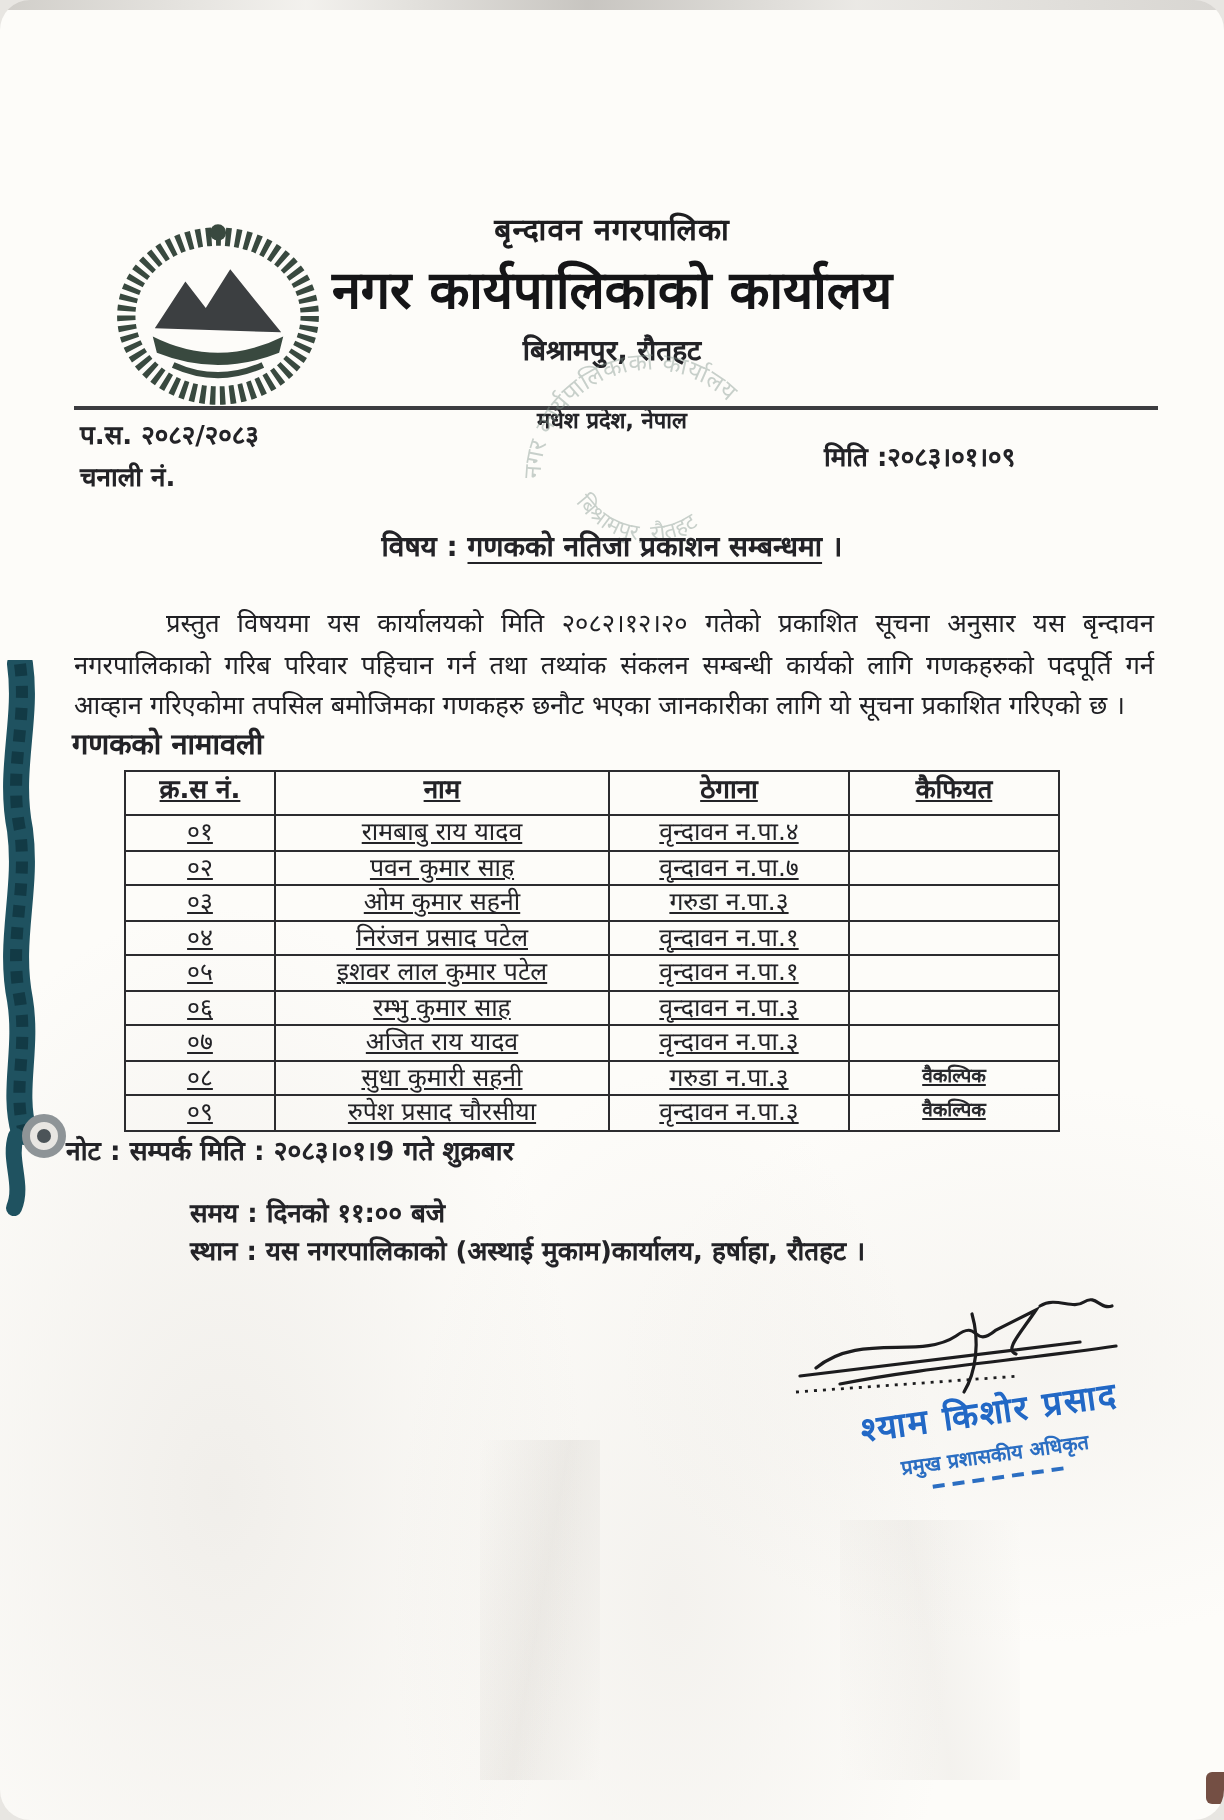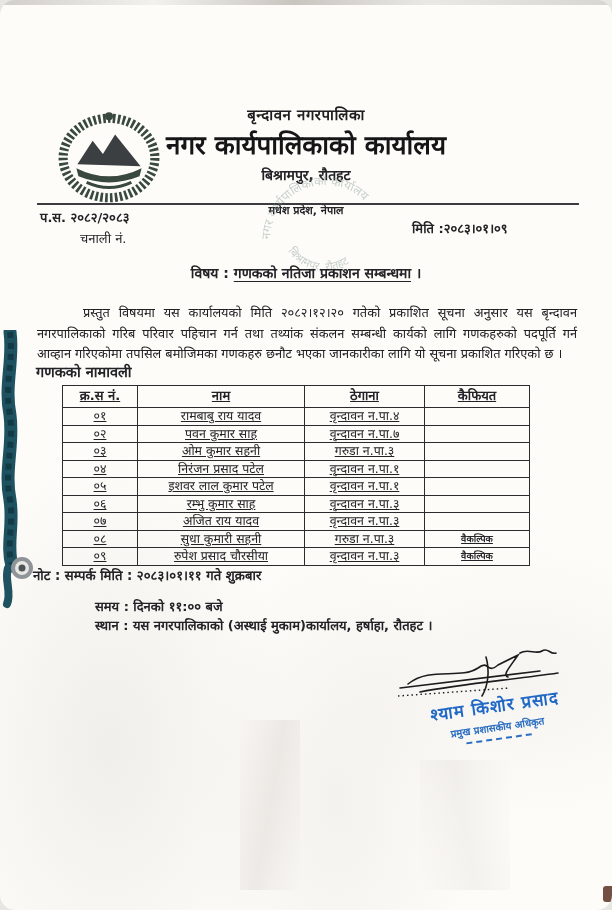--- a/index.html
+++ b/index.html
@@ -31,21 +31,21 @@
   .emblem { position: absolute; left: 56px; top: 110px; width: 106px; height: 94px; }
   .head-block { position: absolute; left: 0; right: 0; top: 104px; text-align: center; }
   .muni-name   { font-size: 15px; font-weight: bold; letter-spacing: .5px; color:#1e1e20; }
   .office-name { font-size: 26px; font-weight: bold; margin-top: 2px; color:#151517; }
   .office-addr { font-size: 14px; font-weight: bold; margin-top: 3px; }
   .office-prov { font-size: 11px; font-weight: bold; margin-top: 18px; }
   .head-rule { position: absolute; left: 37px; right: 33px; top: 203px; height: 0;
     border-top: 2.5px solid #3c3c40; }
   
   .ref-no   { position: absolute; left: 40px; top: 208px; font-size: 13px; font-weight: 600; }
-  .disp-no  { position: absolute; left: 40px; top: 229px; font-size: 13px; font-weight: 400; margin-left: 40px; }
+  .disp-no  { position: absolute; left: 40px; top: 229px; font-size: 13px; font-weight: 700; }
   .date     { position: absolute; left: 412px; top: 219px; font-size: 13px; font-weight: 600; }
   .round-stamp { position: absolute; left: 252px; top: 150px; width: 140px; height: 140px;
     opacity: .42; transform: rotate(-8deg); pointer-events: none; }
   
   .subject { position: absolute; left: 0; right: 0; top: 263px; text-align: center;
     font-size: 14px; font-weight: bold; }
   .subject .u { text-decoration: underline; text-underline-offset: 3px; }
   
   .body-par { position: absolute; left: 37px; right: 35px; top: 303px;
     font-size: 12.8px; line-height: 1.62; text-align: justify; text-indent: 46px;
@@ -187,21 +187,21 @@
       </tr>
       <tr>
         <td>०९</td>
         <td>रुपेश प्रसाद चौरसीया</td>
         <td>वृन्दावन न.पा.३</td>
         <td class="remark">वैकल्पिक</td>
       </tr>
     </tbody>
   </table>
 
-  <div class="note">नोट : सम्पर्क मिति : २०८३।०१।११ गते शुक्रबार</div>
+  <div class="note">नोट : सम्पर्क मिति : २०८३।०१।9 गते शुक्रबार</div>
   <div class="time">समय : दिनको ११:०० बजे</div>
   <div class="place">स्थान : यस नगरपालिकाको (अस्थाई मुकाम)कार्यालय, हर्षाहा, रौतहट ।</div>
 
   <svg class="sig-svg" viewBox="0 0 205 62">
     <g stroke="#1c1c1e" stroke-width="1.6" fill="none" stroke-linecap="round">
       <path d="M20,40 C42,22 72,36 90,24 C102,15 98,31 110,21 L130,11 C122,23 114,31 120,33"></path>
       <path d="M12,44 L152,27"></path>
       <path d="M32,48 C72,40 122,36 170,29"></path>
       <path d="M98,13 C102,27 100,42 94,52"></path>
       <path d="M132,9 C140,4 148,11 154,7 C160,3 162,11 168,9"></path>

